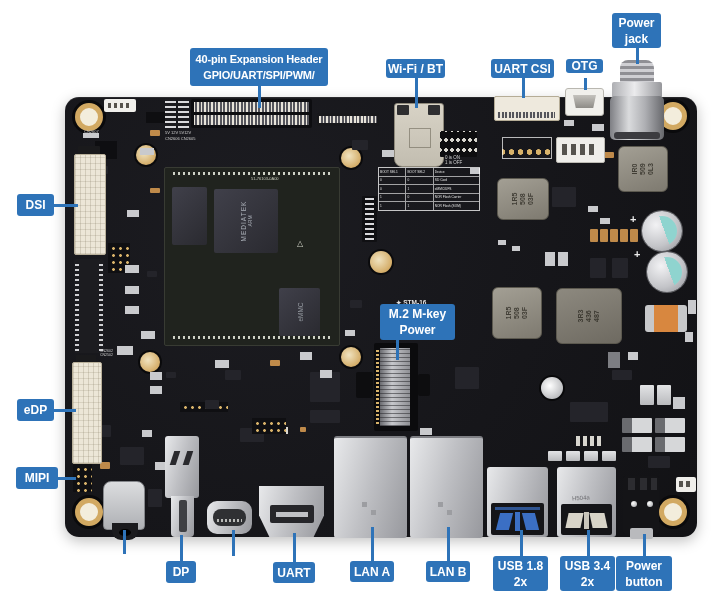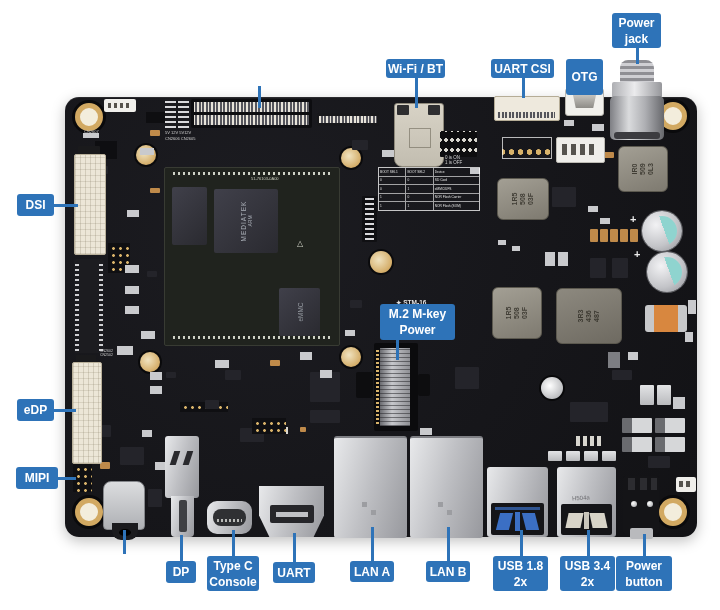--- a/index.html
+++ b/index.html
@@ -391,30 +391,34 @@
       <div class="abs c-sl" style="left: 290px; top: 257px; width: 8px; height: 5px; z-index: 2; position: absolute;"></div>
       <div class="abs c-sl" style="left: 232px; top: 175px; width: 10px; height: 5px; z-index: 2; position: absolute;"></div>
       <div class="abs c-sl" style="left: 300px; top: 318px; width: 10px; height: 6px; z-index: 2; position: absolute;"></div>
       <div class="abs c-g" style="left: 340px; top: 531px; width: 10px; height: 6px; z-index: 2; position: absolute;"></div>
       <div class="abs c-g" style="left: 396px; top: 531px; width: 10px; height: 6px; z-index: 2; position: absolute;"></div>
       <div class="abs c-g" style="left: 416px; top: 531px; width: 10px; height: 6px; z-index: 2; position: absolute;"></div>
       <div class="abs c-g" style="left: 472px; top: 531px; width: 10px; height: 6px; z-index: 2; position: absolute;"></div>
     </div>
   <div id="callouts"></div>
 <div class="leader" style="left: 257.5px; top: 86px; width: 3px; height: 22px;"></div>
+    <div class="callout small" style="left: 190px; top: 48px; width: 138px; height: 38px;">
+      <span>40-pin Expansion Header</span>
+      <span>GPIO/UART/SPI/PWM/</span>
+    </div>
     <div class="leader" style="left: 414.5px; top: 78px; width: 3px; height: 30px;"></div>
     <div class="callout" style="left: 386px; top: 59px; width: 59px; height: 19px;">
       <span>Wi-Fi / BT</span>
     </div>
     <div class="leader" style="left: 521.5px; top: 78px; width: 3px; height: 20px;"></div>
     <div class="callout" style="left: 491px; top: 59px; width: 63px; height: 19px;">
       <span>UART CSI</span>
     </div>
     <div class="leader" style="left: 583.5px; top: 78px; width: 3px; height: 12px;"></div>
-    <div class="callout" style="left: 566px; top: 59px; width: 37px; height: 36px;">
+    <div class="callout" style="left: 566px; top: 59px; width: 37px; height: 14px;">
       <span>OTG</span>
     </div>
     <div class="leader" style="left: 635.5px; top: 48px; width: 3px; height: 16px;"></div>
     <div class="callout" style="left: 612px; top: 13px; width: 49px; height: 35px;">
       <span>Power</span>
       <span>jack</span>
     </div>
     <div class="leader" style="left: 54px; top: 203.5px; width: 24px; height: 3px;"></div>
     <div class="callout" style="left: 17px; top: 194px; width: 37px; height: 22px;">
       <span>DSI</span>
@@ -431,24 +435,20 @@
     <div class="callout" style="left: 380px; top: 304px; width: 75px; height: 36px;">
       <span>M.2 M-key</span>
       <span>Power</span>
     </div>
     <div class="leader" style="left: 122.5px; top: 530px; width: 3px; height: 24px;"></div>
     <div class="leader" style="left: 179.5px; top: 535px; width: 3px; height: 26px;"></div>
     <div class="callout" style="left: 166px; top: 561px; width: 30px; height: 22px;">
       <span>DP</span>
     </div>
     <div class="leader" style="left: 231.5px; top: 530px; width: 3px; height: 26px;"></div>
-    <div class="callout" style="left: 207px; top: 556px; width: 52px; height: 35px;">
-      <span>Type C</span>
-      <span>Console</span>
-    </div>
     <div class="leader" style="left: 292.5px; top: 533px; width: 3px; height: 29px;"></div>
     <div class="callout" style="left: 273px; top: 562px; width: 42px; height: 21px;">
       <span>UART</span>
     </div>
     <div class="leader" style="left: 370.5px; top: 527px; width: 3px; height: 34px;"></div>
     <div class="callout" style="left: 350px; top: 561px; width: 44px; height: 21px;">
       <span>LAN A</span>
     </div>
     <div class="leader" style="left: 446.5px; top: 527px; width: 3px; height: 34px;"></div>
     <div class="callout" style="left: 426px; top: 561px; width: 44px; height: 21px;">

